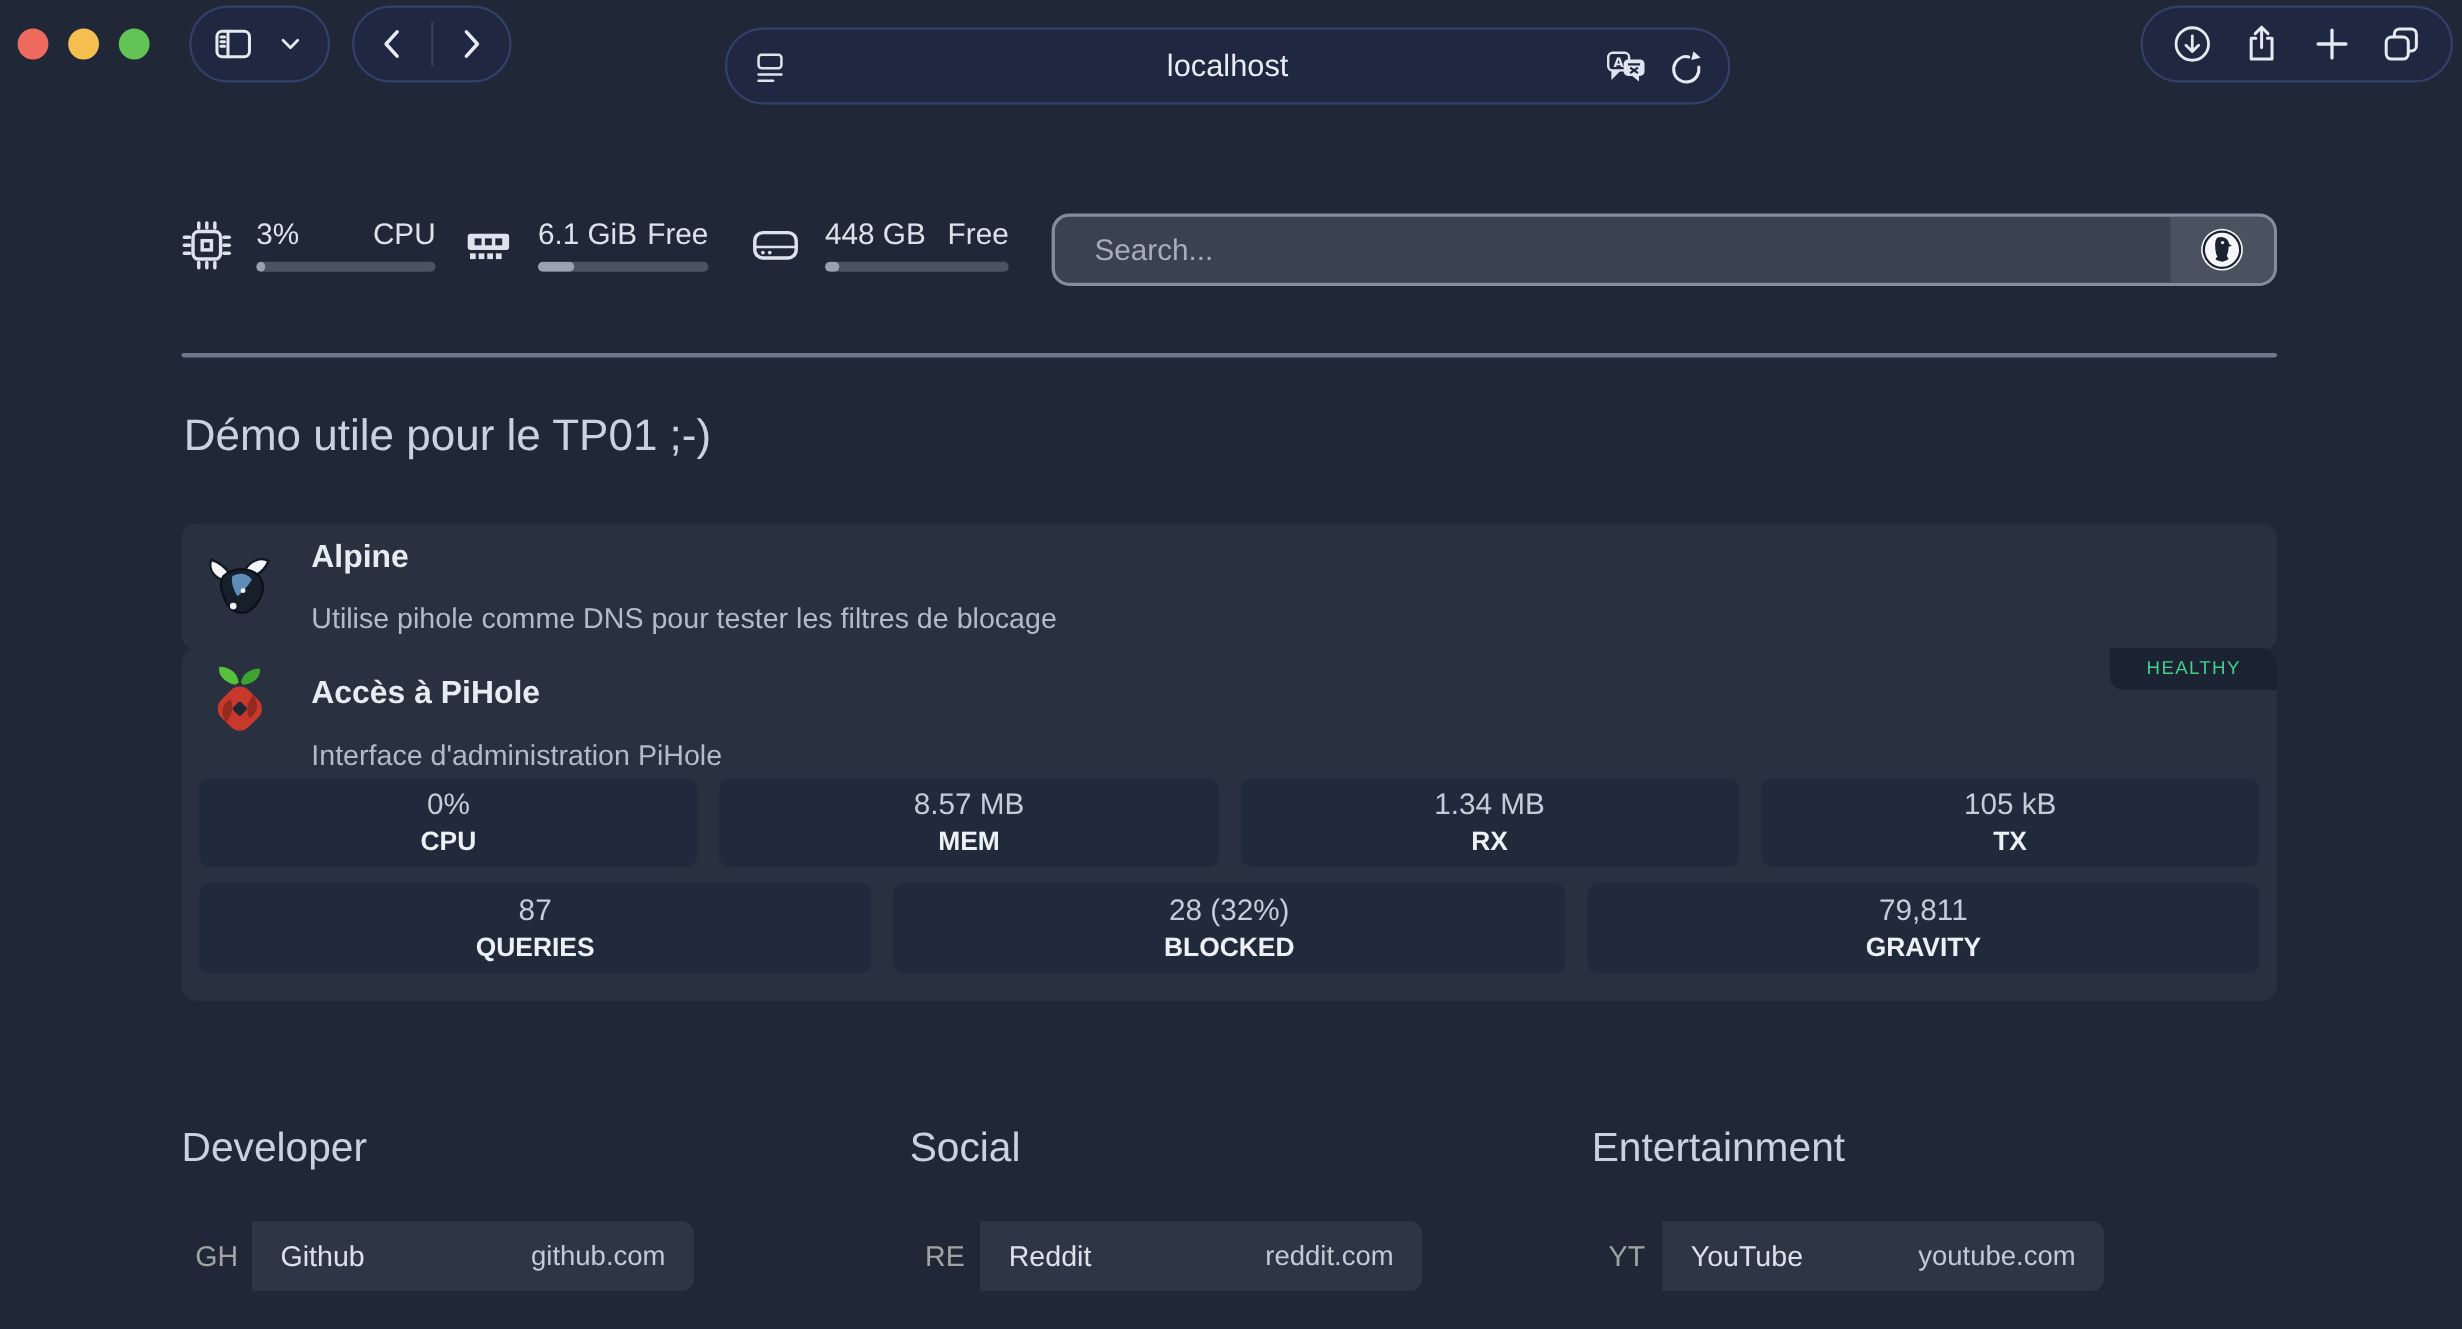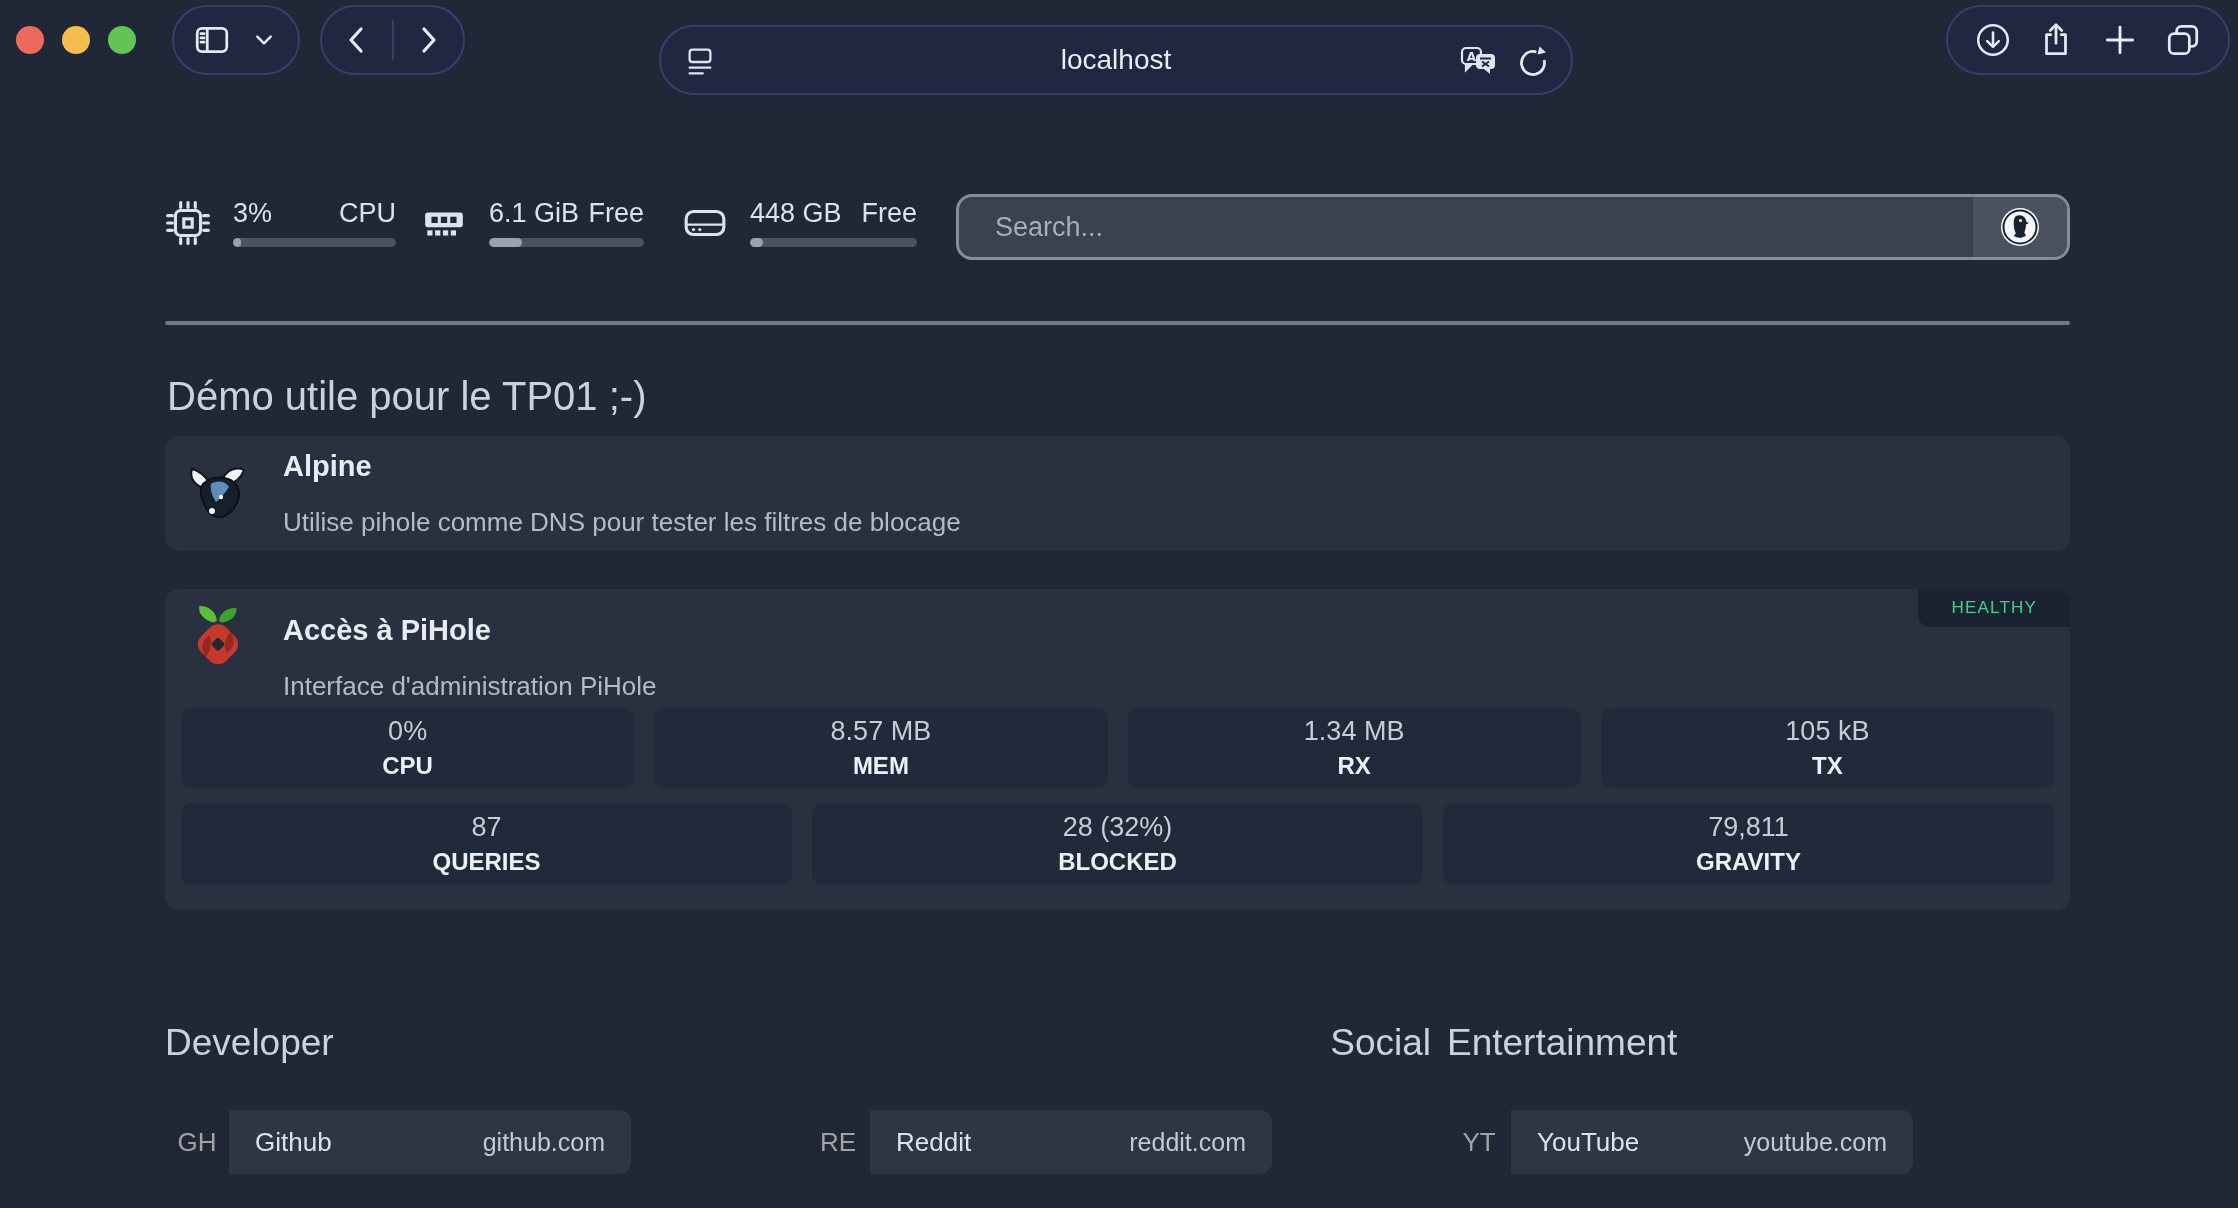--- a/index.html
+++ b/index.html
@@ -45,21 +45,21 @@
   .search-input {
     flex:1; background:transparent; border:none; outline:none;
     padding:0 36px 0 36px; font-size:27px; color:#dfe4ec;
     font-family:"Liberation Sans","DejaVu Sans",sans-serif;
   }
   .search-input::placeholder { color:#a7aeba; opacity:1; }
   .search-btn { width:94px; background:#4a515f; border:none; cursor:pointer; display:flex; align-items:center; justify-content:center; }
   .divider { position:absolute; left:0; top:321px; width:1905px; height:4px; background:#6e7888; border-radius:2px; }
   .group-title { position:absolute; left:2px; top:374px; font-size:40px; font-weight:500; color:#c9d3e0; }
   .card { position:absolute; left:0; width:1905px; background:#293140; border-radius:14px; }
-  .card-alpine { top:436px; height:115px; display:flex; align-items:center; gap:34px; padding-left:20px; cursor:pointer; }
+  .card-alpine { top:476px; height:115px; display:flex; align-items:center; gap:34px; padding-left:20px; cursor:pointer; }
   .card-pihole { top:589px; height:321px; cursor:pointer; }
   .svc-title { font-size:29px; font-weight:600; color:#e7ecf2; }
   .svc-desc { font-size:26px; color:#b2bcc8; margin-top:24px; }
   .ph-icon { position:absolute; left:20px; top:14px; }
   .ph-texts { position:absolute; left:118px; top:25px; }
   .badge {
     position:absolute; right:0; top:0; height:38px; padding:0 33px;
     background:#1b2332; border-radius:0 14px 0 12px;
     font-size:17px; font-weight:400; letter-spacing:1.2px; color:#41cf8b;
     display:flex; align-items:center;
@@ -67,21 +67,21 @@
   .stats { position:absolute; left:16px; right:16px; display:flex; gap:20px; }
   .stats.row1 { top:119px; height:80px; }
   .stats.row2 { top:214px; height:82px; }
   .tile {
     flex:1; background:#212a3a; border-radius:10px;
     display:flex; flex-direction:column; align-items:center; justify-content:center;
   }
   .tile .val { font-size:27px; color:#c5cdd9; }
   .tile .lab { font-size:24px; font-weight:700; color:#edf1f6; margin-top:5px; }
   .bm-col { position:absolute; top:1022px; width:625px; }
-  .bm-col.c0 { left:0; } .bm-col.c1 { left:641px;text-align:right; } .bm-col.c2 { left:1282px; }
+  .bm-col.c0 { left:0; } .bm-col.c1 { left:662px; } .bm-col.c2 { left:1282px; }
   .bm-title { font-size:37px; font-weight:500; color:#c9d3e0; }
   .bm-row {
     position:absolute; top:88px; left:0; width:466px; height:64px;
     border-radius:12px; overflow:hidden; display:flex; cursor:pointer;
   }
   .bm-abbr { width:64px; background:#202837; display:flex; align-items:center; justify-content:center; font-size:26px; color:#a3a3a3; }
   .bm-body { flex:1; background:#2e3645; display:flex; align-items:center; justify-content:space-between; padding:0 26px; }
   .bm-name { font-size:26px; color:#dce2ea; }
   .bm-domain { font-size:25px; color:#c2cad6; }
 </style>

